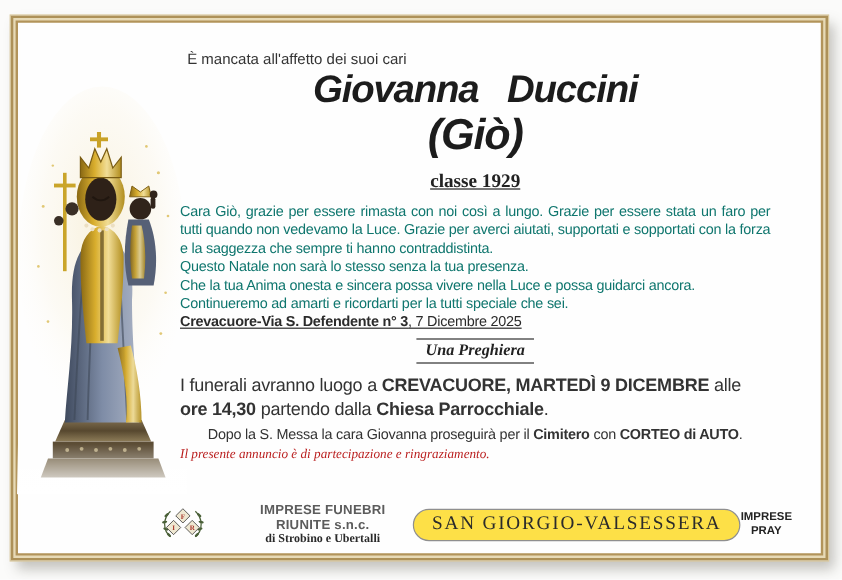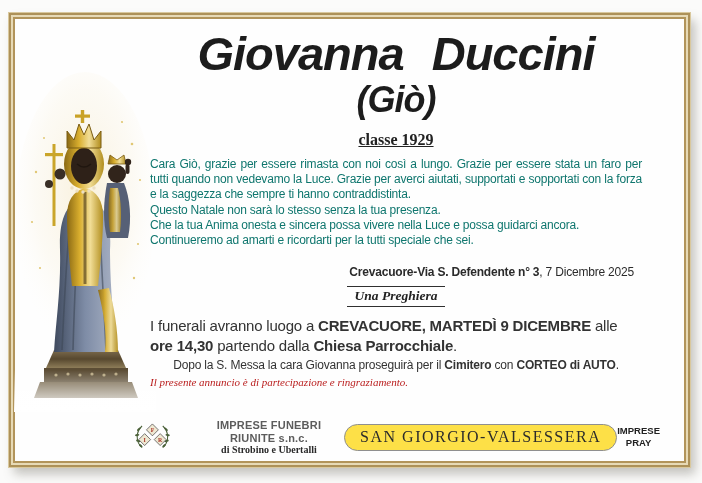--- a/index.html
+++ b/index.html
@@ -20,34 +20,34 @@
   }
   .mat{position:absolute;inset:6px;background:#fefefe;}
 
   
   .statue{position:absolute;left:14px;top:52px;width:142px;height:360px;}
 
   
   .content{position:absolute;left:150px;top:28px;width:492px;}
   .intro{font-size:12.5px;margin:14px 0 0 6px;color:#333;}
   .name{
-    font-size:47px;font-weight:bold;font-style:italic;text-align:center;
+    font-size:32px;font-weight:bold;font-style:italic;text-align:center;
     letter-spacing:-1px;word-spacing:16px;line-height:1.04;color:#1c1c1c;margin-top:2px;
   }
   .nickname{
     font-size:36px;font-weight:bold;font-style:italic;text-align:center;
     letter-spacing:-1px;line-height:1.05;color:#1c1c1c;margin-top:2px;
   }
   .classe{
     font-family:"Liberation Serif",serif;font-weight:bold;font-size:16px;
     text-align:center;text-decoration:underline;margin-top:12px;color:#222;
   }
   .body-block{margin-top:8px;font-size:12px;line-height:1.28;letter-spacing:-.2px;color:#0f766e;}
   .body-par{text-align:justify;}
-  .place-date{margin-top:16px;font-size:12px;text-align:right;padding-right:8px;letter-spacing:-.2px;}
+  .place-date{margin-top:0;font-size:12px;padding-right:8px;letter-spacing:-.2px;text-decoration:underline;}
   .prayer-wrap{text-align:center;margin-top:7px;}
   .prayer{
     display:inline-block;font-family:"Liberation Serif",serif;font-weight:bold;font-style:italic;
     font-size:13.5px;border-top:1.4px solid #2f2f2f;border-bottom:1.4px solid #2f2f2f;
     padding:1px 8px 2px 8px;color:#222;
   }
   .funeral{margin-top:9px;font-size:15px;line-height:1.35;letter-spacing:-.2px;color:#333;}
   .procession{margin-top:2px;font-size:12px;text-align:center;letter-spacing:-.2px;color:#333;}
   .closing{
     margin-top:4px;font-family:"Liberation Serif",serif;
@@ -166,20 +166,21 @@
   <path d="M94 112 L112 112 L110 103 L103 108 L96 103 Z" fill="url(#gold)" stroke="#7a5c12" stroke-width="0.8"></path>
   <path d="M93 131 C89 152 89 170 93 186 L114 186 C118 166 116 146 110 131 Z" fill="#566076"></path>
   <path d="M96 136 C94 152 94 166 96 180 L106 180 C108 164 107 148 104 136 Z" fill="url(#gold)" opacity="0.85"></path>
   <circle cx="114" cy="110" r="3.2" fill="#31241b"></circle>
   <rect x="111.5" y="112" width="4" height="10" fill="#31241b" rx="2"></rect>
 
   <rect x="0" y="318" width="142" height="42" fill="url(#fade)"></rect>
 </svg>
 
 <div class="content">
+  <div class="intro">È mancata all'affetto dei suoi cari</div>
   <div class="name">Giovanna Duccini</div>
   <div class="nickname">(Giò)</div>
   <div class="classe">classe 1929</div>
 
   <div class="body-block">
     <div class="body-par">Cara Giò, grazie per essere rimasta con noi così a lungo. Grazie per essere stata un faro per tutti quando non vedevamo la Luce. Grazie per averci aiutati, supportati e sopportati con la forza e la saggezza che sempre ti hanno contraddistinta.</div>
     <div>Questo Natale non sarà lo stesso senza la tua presenza.</div>
     <div>Che la tua Anima onesta e sincera possa vivere nella Luce e possa guidarci ancora.</div>
     <div>Continueremo ad amarti e ricordarti per la tutti speciale che sei.</div>
   </div>

